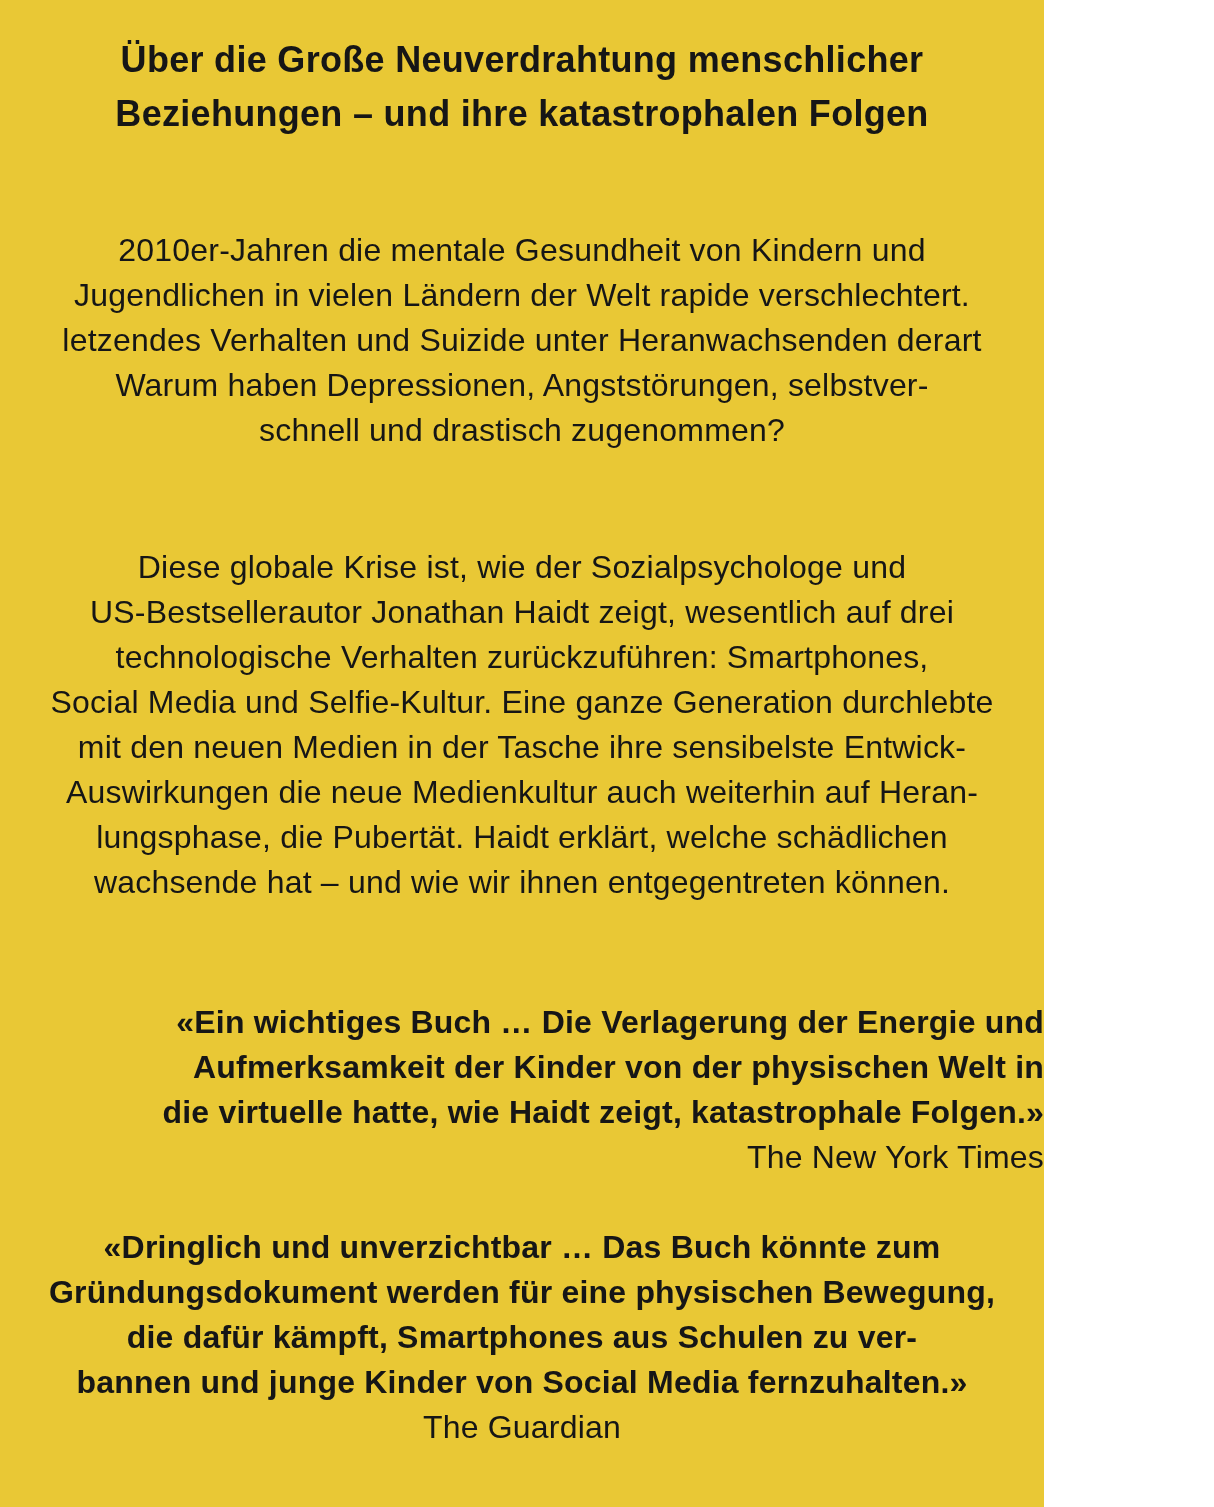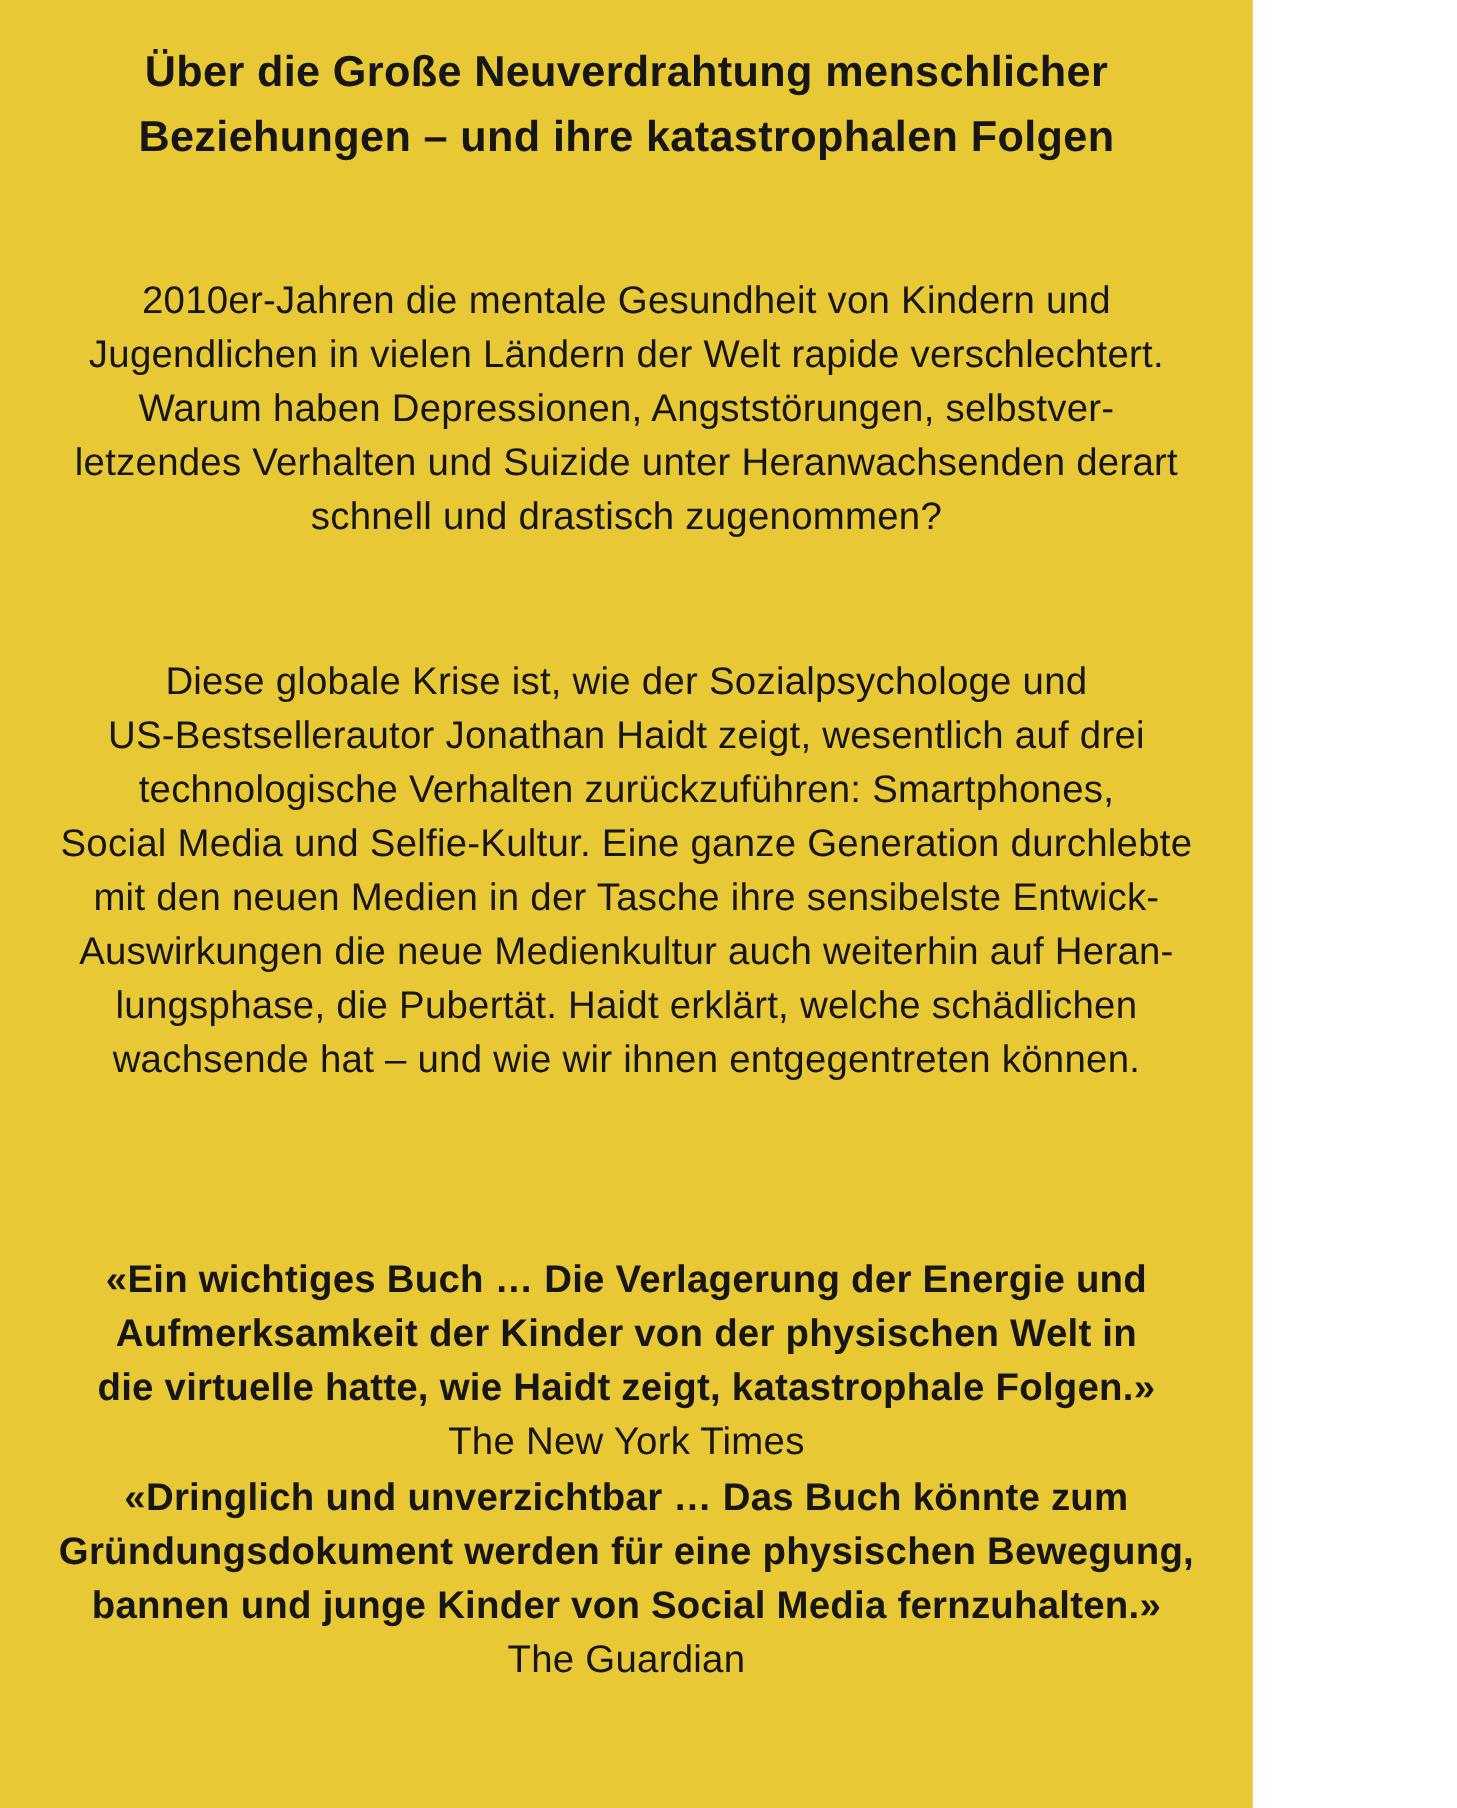--- a/index.html
+++ b/index.html
@@ -38,41 +38,41 @@
     letter-spacing: 0.2px;
   }
   #para1 { top: 228px; }
   #para2 { top: 545px; }
   .quote {
     font-size: 32px;
     line-height: 45px;
     font-weight: bold;
     letter-spacing: 0.2px;
   }
-  #quote1 { top: 1044px; }
+  #quote1 { top: 1000px; text-align: right; }
   #quote2 { top: 1225px; }
   .quote .source {
     font-weight: normal;
   }
 </style>
 </head>
 <body>
 
 <div class="page">
 
   <div class="block headline">
     <div class="line">Über die Große Neuverdrahtung menschlicher</div>
     <div class="line">Beziehungen – und ihre katastrophalen Folgen</div>
   </div>
 
   <div id="para1" class="block body-text">
     <div class="line">2010er-Jahren die mentale Gesundheit von Kindern und</div>
     <div class="line">Jugendlichen in vielen Ländern der Welt rapide verschlechtert.</div>
+    <div class="line">letzendes Verhalten und Suizide unter Heranwachsenden derart</div>
     <div class="line">Warum haben Depressionen, Angststörungen, selbstver-</div>
-    <div class="line">letzendes Verhalten und Suizide unter Heranwachsenden derart</div>
     <div class="line">schnell und drastisch zugenommen?</div>
   </div>
 
   <div id="para2" class="block body-text">
     <div class="line">Diese globale Krise ist, wie der Sozialpsychologe und</div>
     <div class="line">US-Bestsellerautor Jonathan Haidt zeigt, wesentlich auf drei</div>
     <div class="line">technologische Verhalten zurückzuführen: Smartphones,</div>
     <div class="line">Social Media und Selfie-Kultur. Eine ganze Generation durchlebte</div>
     <div class="line">mit den neuen Medien in der Tasche ihre sensibelste Entwick-</div>
     <div class="line">Auswirkungen die neue Medienkultur auch weiterhin auf Heran-</div>
@@ -83,17 +83,18 @@
   <div id="quote1" class="block quote">
     <div class="line">«Ein wichtiges Buch … Die Verlagerung der Energie und</div>
     <div class="line">Aufmerksamkeit der Kinder von der physischen Welt in</div>
     <div class="line">die virtuelle hatte, wie Haidt zeigt, katastrophale Folgen.»</div>
     <div class="line source">The New York Times</div>
   </div>
 
   <div id="quote2" class="block quote">
     <div class="line">«Dringlich und unverzichtbar … Das Buch könnte zum</div>
     <div class="line">Gründungsdokument werden für eine physischen Bewegung,</div>
+    <div class="line">die dafür kämpft, Smartphones aus Schulen zu ver-</div>
     <div class="line">bannen und junge Kinder von Social Media fernzuhalten.»</div>
     <div class="line source">The Guardian</div>
   </div>
 
 </div>
 
 </body></html>

